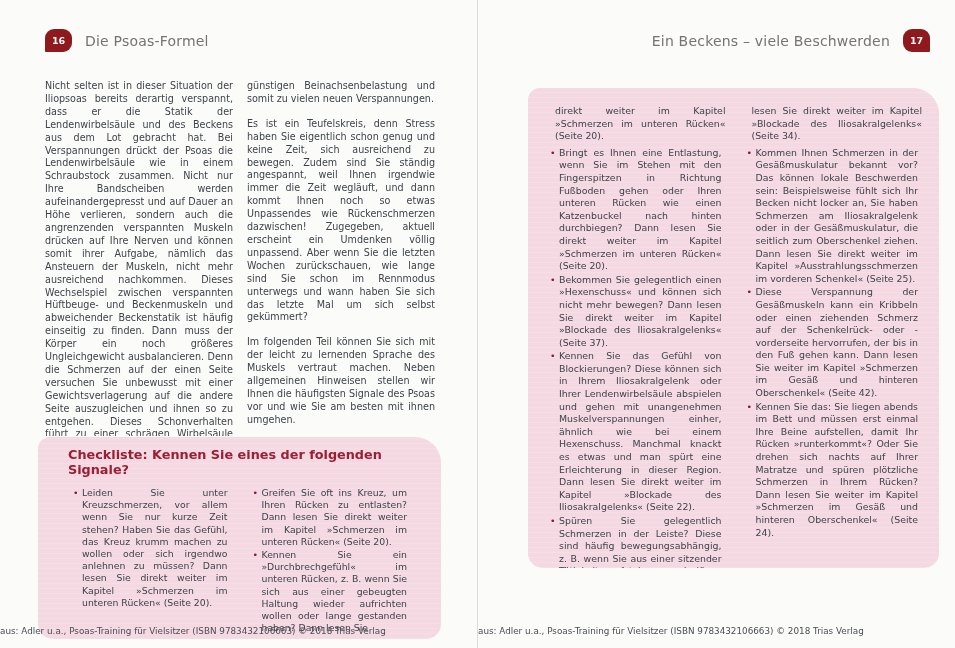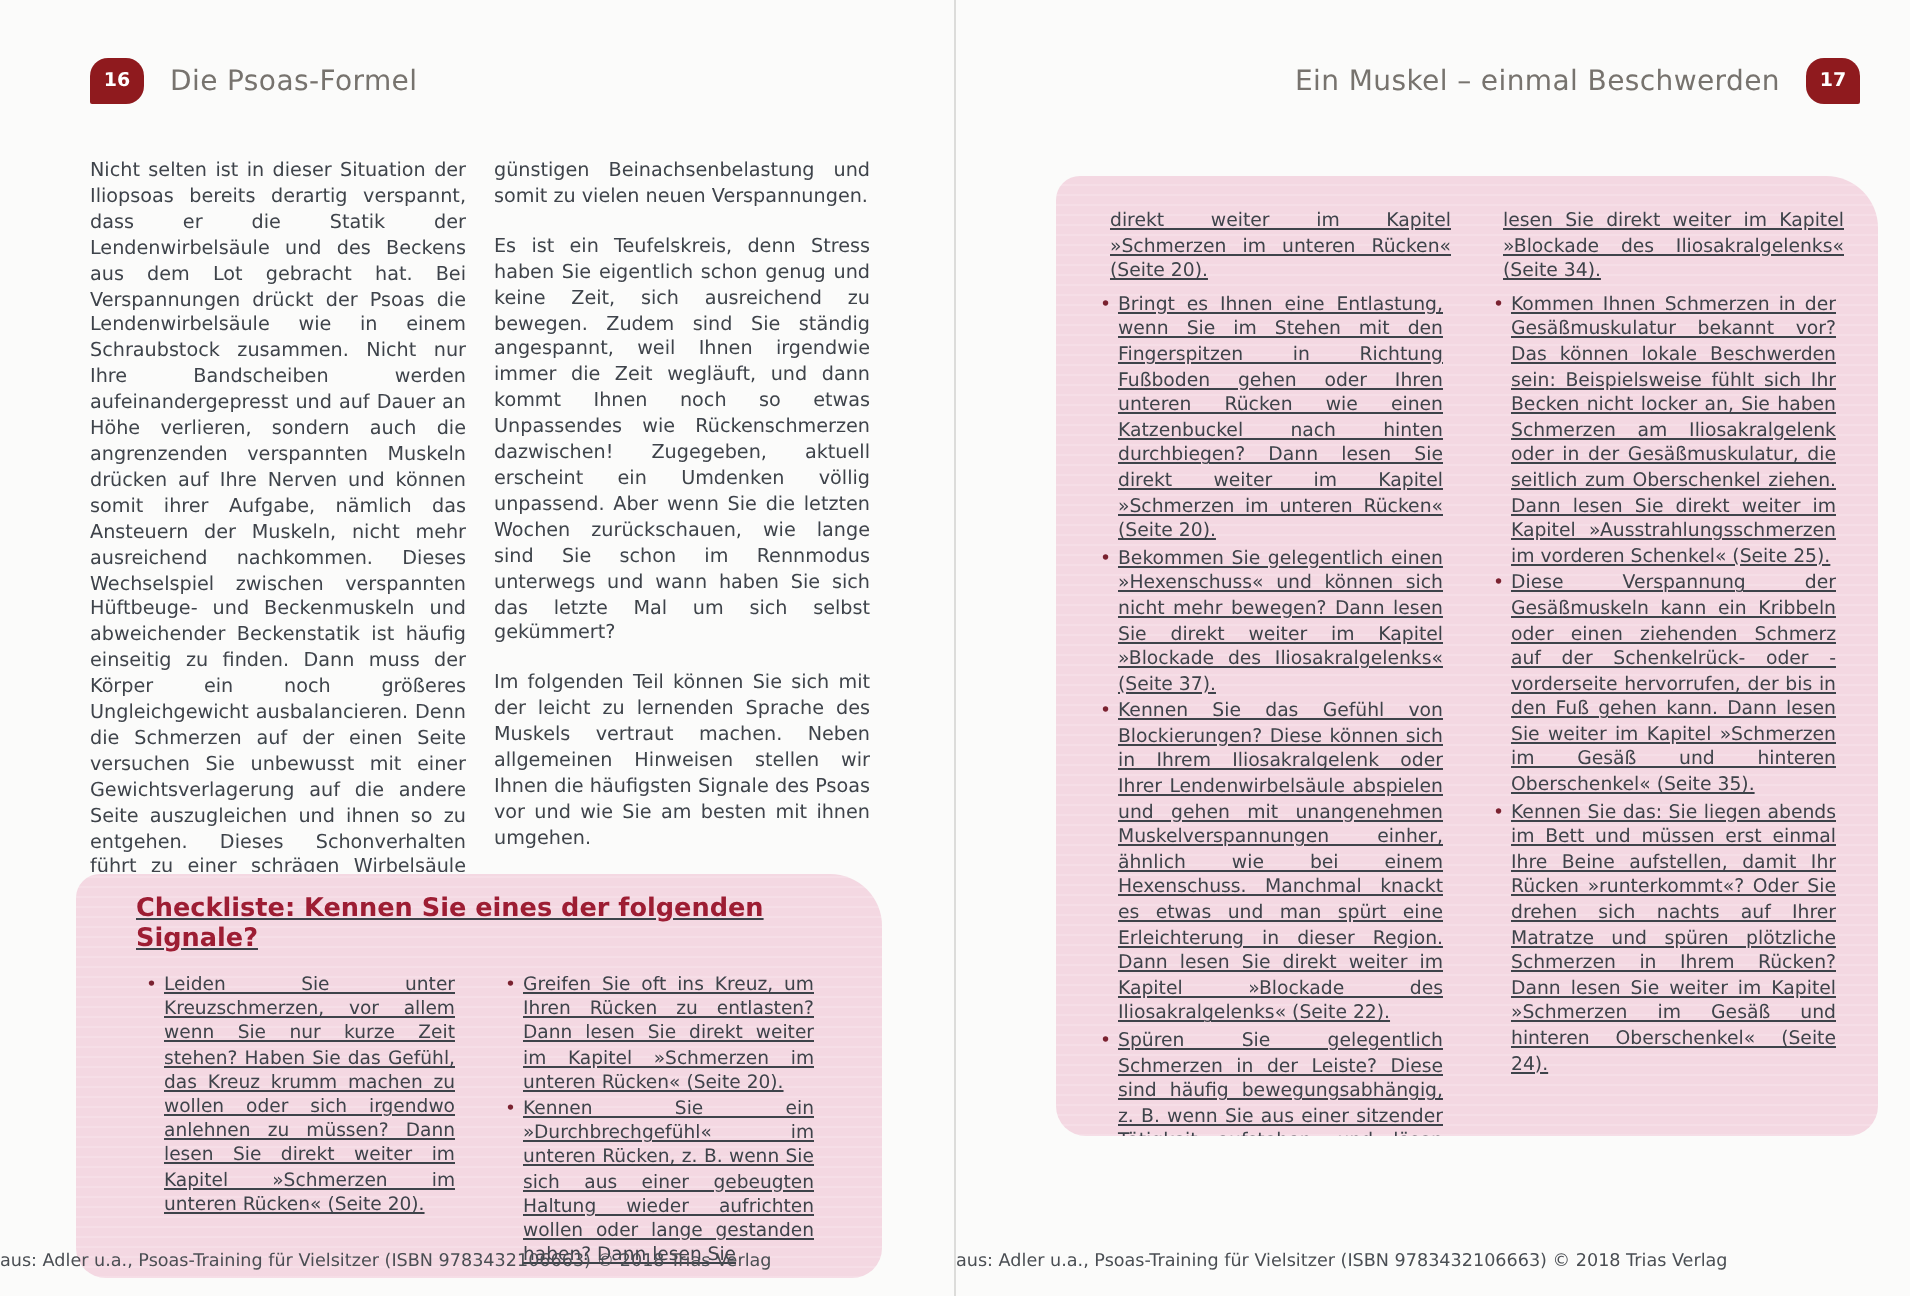--- a/index.html
+++ b/index.html
@@ -28,21 +28,21 @@
   
   .body-cols{position:absolute;top:80px;left:45px;width:390px;height:356px;display:flex;gap:14px;overflow:hidden;}
   .col{width:188px;}
   .col p{margin:0 0 12px;font-size:9.6px;line-height:12.9px;text-align:justify;hyphens:auto;}
 
   
   .pinkbox{
     background:#f4d8e2;
     background-image:repeating-linear-gradient(0deg, rgba(255,255,255,.16) 0px, rgba(255,255,255,.16) 1px, transparent 1px, transparent 5px);
     border-radius:12px 26px 15px 15px;
-    box-sizing:border-box;overflow:hidden;text-decoration:underline;
+    box-sizing:border-box;overflow:hidden;
   }
   .checklist{position:absolute;top:437px;left:38px;width:403px;height:202px;padding:10px 30px 8px;}
   .checklist h2{margin:0 0 6px;font-size:12.8px;font-weight:bold;color:#9d1d33;}
   .box-cols{display:flex;gap:16px;}
   .boxcol{flex:1 1 0;min-width:0;}
   .pinkbox ul{margin:4px;padding:0;list-style:none;}
   .pinkbox li{
     position:relative;padding-left:10px;margin:0 0 1px;
     font-size:9.3px;line-height:12.2px;text-align:justify;hyphens:auto;
   }
@@ -96,40 +96,40 @@
   </div>
 
   <div class="pgfoot">aus: Adler u.a., Psoas-Training für Vielsitzer (ISBN 9783432106663) © 2018 Trias Verlag</div>
 </div>
 
 <div class="divider"></div>
 
 <div class="page page-right">
 
   <div class="pghead align-right">
-    <span class="running-head">Ein Muskel – einmal Beschwerden</span>
+    <span class="running-head">Ein Beckens – viele Beschwerden</span>
     <span class="badge badge-right">17</span>
   </div>
 
   <div class="pinkbox bigbox">
     <div class="box-cols">
       <div class="boxcol">
         <p class="cont">direkt weiter im Kapitel »Schmerzen im unteren Rücken« (Seite 20).</p>
         <ul>
           <li>Bringt es Ihnen eine Entlastung, wenn Sie im Stehen mit den Fingerspitzen in Richtung Fußboden gehen oder Ihren unteren Rücken wie einen Katzenbuckel nach hinten durchbiegen? Dann lesen Sie direkt weiter im Kapitel »Schmerzen im unteren Rücken« (Seite 20).</li>
           <li>Bekommen Sie gelegentlich einen »Hexenschuss« und können sich nicht mehr bewegen? Dann lesen Sie direkt weiter im Kapitel »Blockade des Iliosakralgelenks« (Seite 37).</li>
           <li>Kennen Sie das Gefühl von Blockierungen? Diese können sich in Ihrem Iliosakralgelenk oder Ihrer Lendenwirbelsäule abspielen und gehen mit unangenehmen Muskelverspannungen einher, ähnlich wie bei einem Hexenschuss. Manchmal knackt es etwas und man spürt eine Erleichterung in dieser Region. Dann lesen Sie direkt weiter im Kapitel »Blockade des Iliosakralgelenks« (Seite 22).</li>
           <li>Spüren Sie gelegentlich Schmerzen in der Leiste? Diese sind häufig bewegungsabhängig, z. B. wenn Sie aus einer sitzender Tätigkeit aufstehen, und lösen sich manchmal bei gleichmäßiger Bewegung. Dann</li>
         </ul>
       </div>
       <div class="boxcol">
         <p class="cont">lesen Sie direkt weiter im Kapitel »Blockade des Iliosakralgelenks« (Seite 34).</p>
         <ul>
           <li>Kommen Ihnen Schmerzen in der Gesäßmuskulatur bekannt vor? Das können lokale Beschwerden sein: Beispielsweise fühlt sich Ihr Becken nicht locker an, Sie haben Schmerzen am Iliosakralgelenk oder in der Gesäßmuskulatur, die seitlich zum Oberschenkel ziehen. Dann lesen Sie direkt weiter im Kapitel »Ausstrahlungsschmerzen im vorderen Schenkel« (Seite 25).</li>
-          <li>Diese Verspannung der Gesäßmuskeln kann ein Kribbeln oder einen ziehenden Schmerz auf der Schenkelrück- oder -vorderseite hervorrufen, der bis in den Fuß gehen kann. Dann lesen Sie weiter im Kapitel »Schmerzen im Gesäß und hinteren Oberschenkel« (Seite 35).</li>
+          <li>Diese Verspannung der Gesäßmuskeln kann ein Kribbeln oder einen ziehenden Schmerz auf der Schenkelrück- oder -vorderseite hervorrufen, der bis in den Fuß gehen kann. Dann lesen Sie weiter im Kapitel »Schmerzen im Gesäß und hinteren Oberschenkel« (Seite 42).</li>
           <li>Kennen Sie das: Sie liegen abends im Bett und müssen erst einmal Ihre Beine aufstellen, damit Ihr Rücken »runterkommt«? Oder Sie drehen sich nachts auf Ihrer Matratze und spüren plötzliche Schmerzen in Ihrem Rücken? Dann lesen Sie weiter im Kapitel »Schmerzen im Gesäß und hinteren Oberschenkel« (Seite 24).</li>
         </ul>
       </div>
     </div>
   </div>
 
   <div class="pgfoot">aus: Adler u.a., Psoas-Training für Vielsitzer (ISBN 9783432106663) © 2018 Trias Verlag</div>
 </div>
 
 </body></html>

